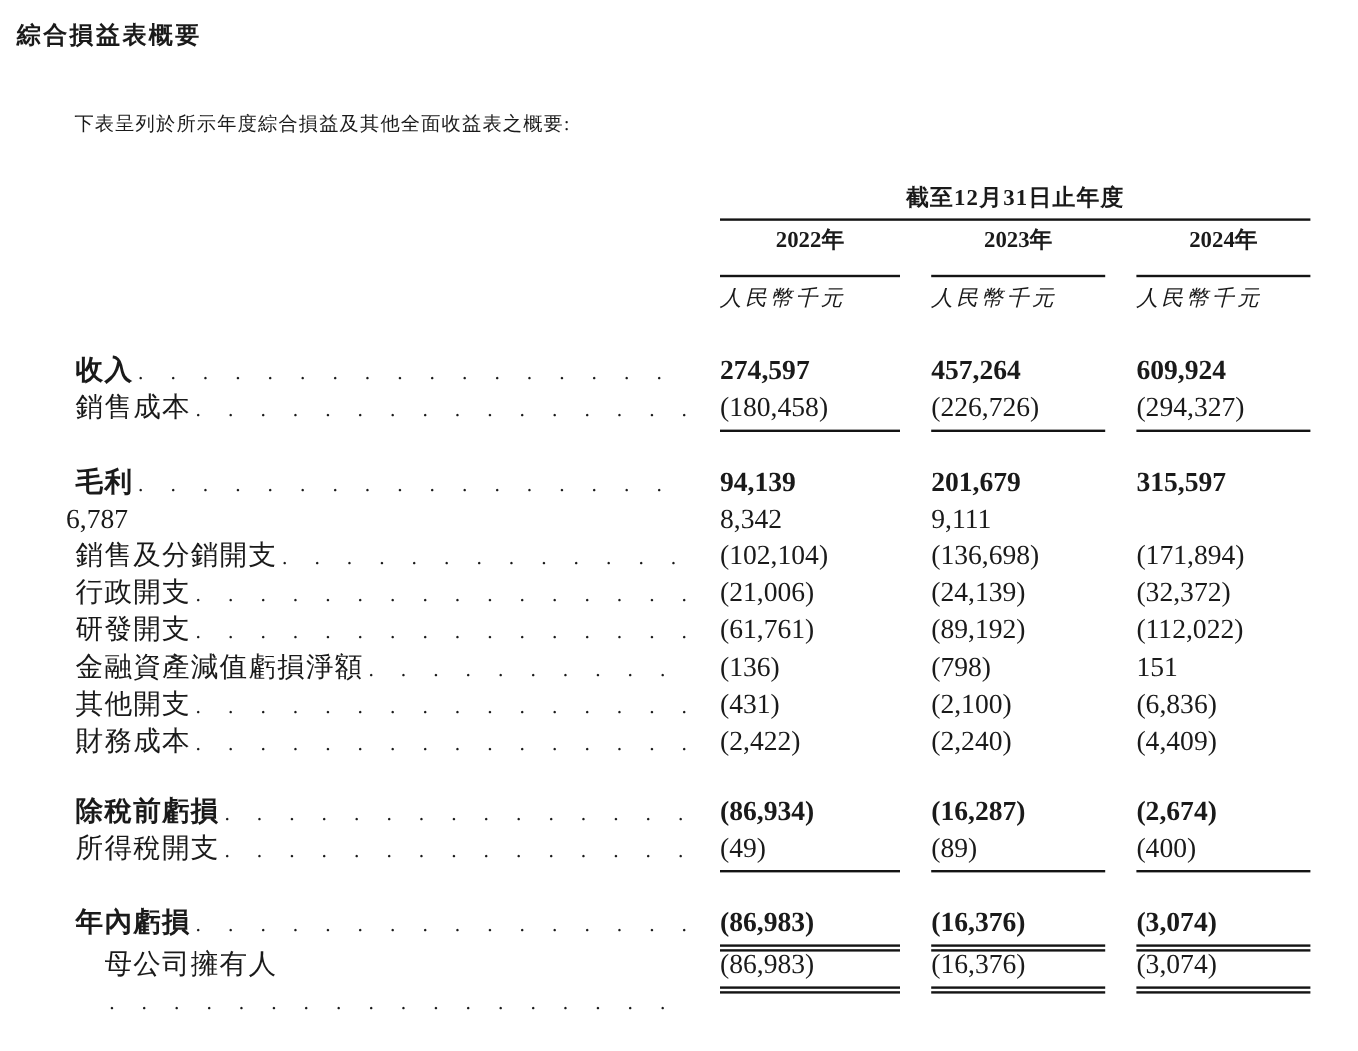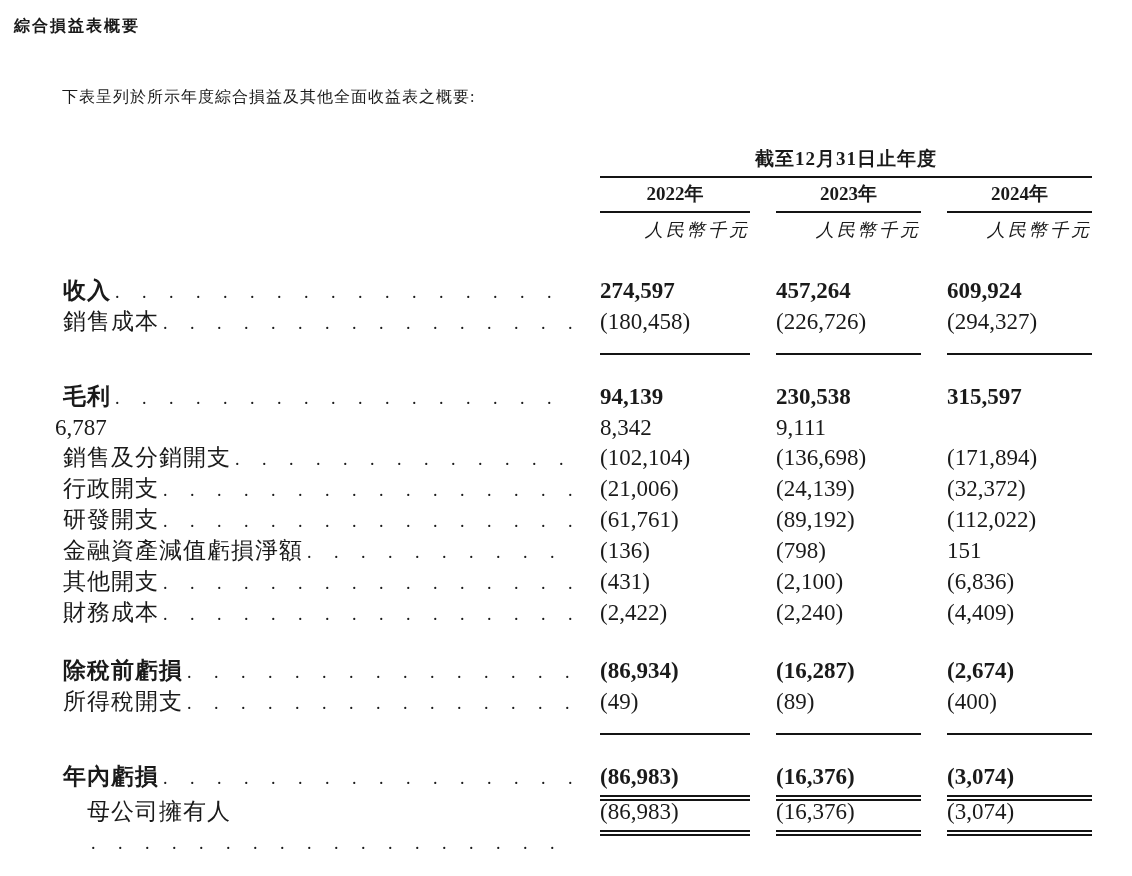--- a/index.html
+++ b/index.html
@@ -5,21 +5,21 @@
   * { margin:0; padding:0; box-sizing:border-box; }
   html,body { background:#ffffff; }
   body {
     width:1132px; height:876px; overflow:hidden;
     font-family:"Liberation Serif","DejaVu Serif",serif;
     color:#1a1a1a;
   }
   .doc { padding:16px 0 0 14px; }
 
   .title {
-    font-size:16px; font-weight:bold; letter-spacing:2px;
+    font-size:20px; font-weight:bold; letter-spacing:2px;
   }
   .intro {
     margin:50px 0 0 48px;
     font-size:16px; letter-spacing:1px;
   }
 
   .fin-table { margin:38px 0 0 41px; width:1037px; }
 
   .row, .hrow {
     display:grid;
@@ -32,45 +32,45 @@
   .period-cell {
     grid-column:2 / 5;
     text-align:center;
     font-weight:bold; font-size:19px; letter-spacing:1px;
     padding-bottom:4px;
     border-bottom:2.5px solid #141414;
   }
   .h2 { margin-top:3px; }
   .ycell {
     text-align:center; font-weight:bold; font-size:19px;
-    padding-bottom:4px;
+    padding-bottom:16px;
     border-bottom:2px solid #141414;
   }
   .h3 { margin-top:5px; margin-bottom:34px; }
   .ucell {
-    text-align:right; font-style:italic; font-size:18px; letter-spacing:3px;
+    text-align:left; font-style:italic; font-size:18px; letter-spacing:3px;
   }
 
   
   .row { line-height:30px; font-size:23px; }
   .row.gap { margin-top:27px; }
   .lblcell { display:flex; align-items:baseline; overflow:hidden; padding-left:8px; }
   .row.indent .lblcell { padding-left:32px;flex-direction:column; }
   .lbl { white-space:nowrap; letter-spacing:1px; }
   .leader { flex:1 1 auto; overflow:hidden; white-space:nowrap; font-weight:normal; }
   .leader::after {
     content:". . . . . . . . . . . . . . . . . . . . . . . . . . . . . . . . . . . . . . . . . . . . . . . . . . . . . . . . . . . .";
     letter-spacing:9px; font-size:18px; padding-left:4px; color:#1a1a1a;
   }
 
   .num { text-align:left; padding-right:12px; white-space:nowrap; }
   .num.paren { padding-right:3px; }
   .row.b .lbl, .row.b .num { font-weight:bold; }
 
-  .row.r1 .num { border-bottom:2px solid #141414; padding-bottom:16px; }
+  .row.r1 .num { border-bottom:2px solid #141414; padding-bottom:3px; }
   .row.r2 .num { position:relative; border-bottom:2.5px solid #141414; padding-bottom:3px; }
   .row.r2 .num::after {
     content:""; position:absolute; left:0; right:0; bottom:-5.5px;
     border-bottom:2.5px solid #141414;
   }
 </style>
 </head>
 <body>
 
 <div class="doc">
@@ -117,21 +117,21 @@
       <div class="num paren">(226,726)</div>
       <div class="num paren">(294,327)</div>
     </div>
 
     <div class="row b gap">
       <div class="lblcell">
           <span class="lbl">毛利</span>
           <span class="leader"></span>
         </div>
       <div class="num">94,139</div>
-      <div class="num">230,538</div>
+      <div class="num">201,679</div>
       <div class="num">315,597</div>
     </div>
 
     <div class="row">
       <div class="num">6,787</div>
       <div class="num">8,342</div>
       <div class="num">9,111</div>
     </div>
 
     <div class="row">

